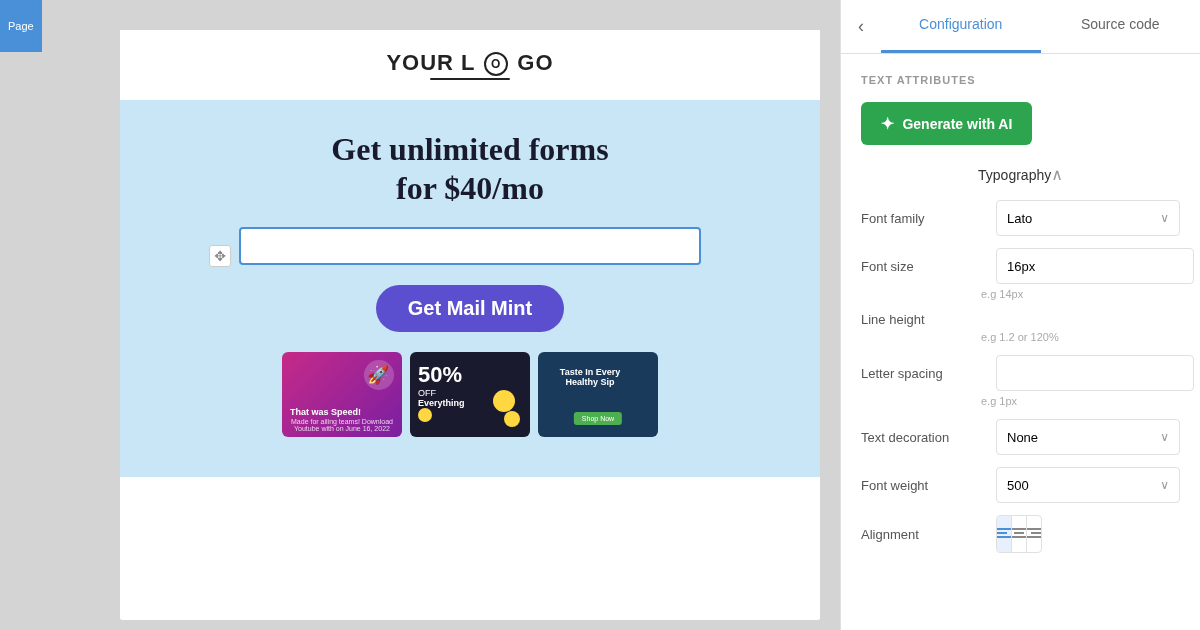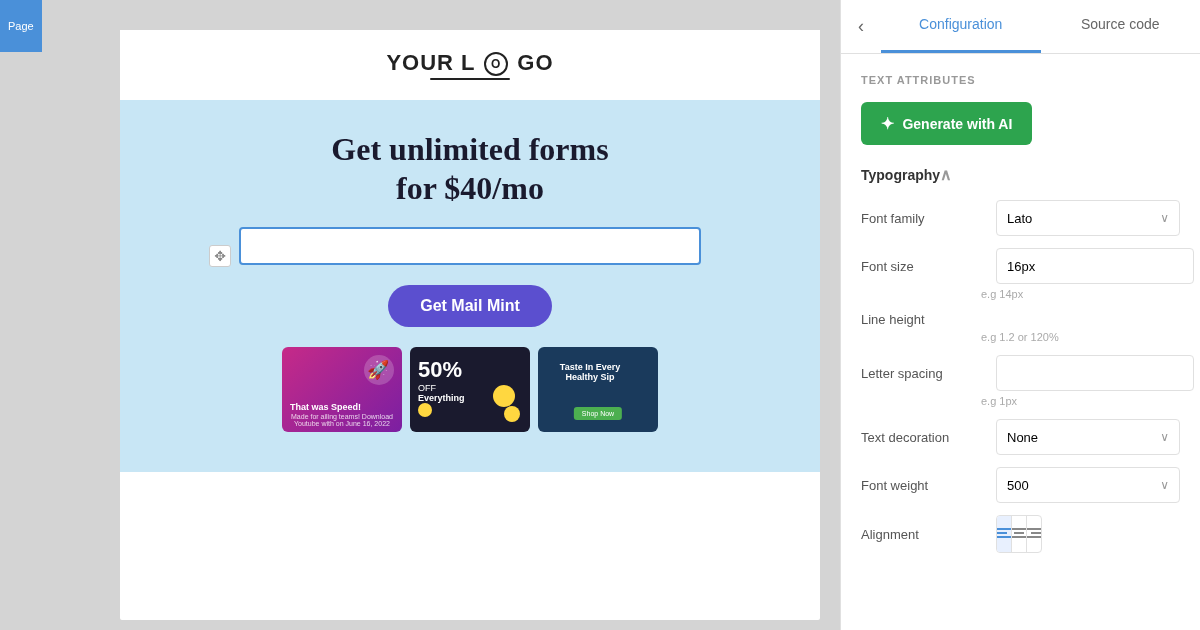--- a/index.html
+++ b/index.html
@@ -107,21 +107,21 @@
       margin: 0 auto 20px;
       outline: none;
     }
 
     .hero-button {
       background: #5b4fcf;
       color: white;
       border: none;
       border-radius: 25px;
       padding: 12px 32px;
-      font-size: 16px;
+      font-size: 20px;
       font-weight: 600;
       cursor: pointer;
       margin-bottom: 20px;
     }
 
     .template-previews {
       display: flex;
       gap: 8px;
       justify-content: center;
       padding: 0 20px 20px;
@@ -311,25 +311,25 @@
       gap: 8px;
       margin-bottom: 20px;
     }
 
     .generate-btn .ai-icon {
       font-size: 16px;
     }
 
     .section-title {
       font-size: 14px;
-      font-weight: 700;
+      font-weight: 400;
       color: #333;
       margin-bottom: 16px;
       display: flex;
-      justify-content: flex-start;
+      justify-content: center;
       align-items: center;
     }
 
     .collapse-icon {
       color: #999;
       font-size: 16px;
       cursor: pointer;
     }
 
     .form-row {

